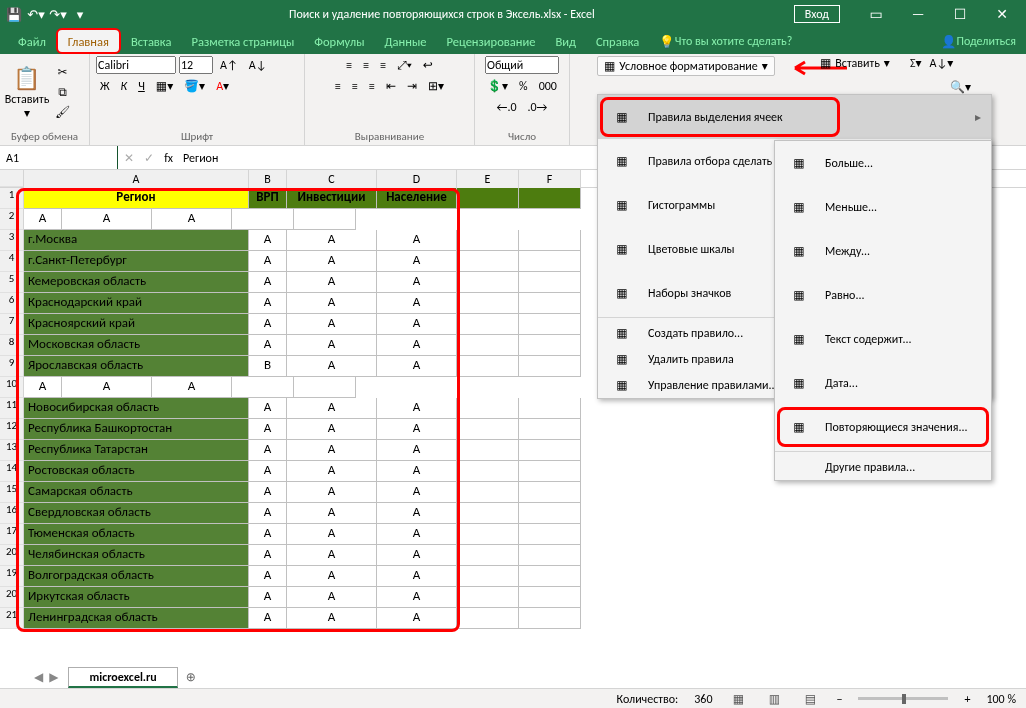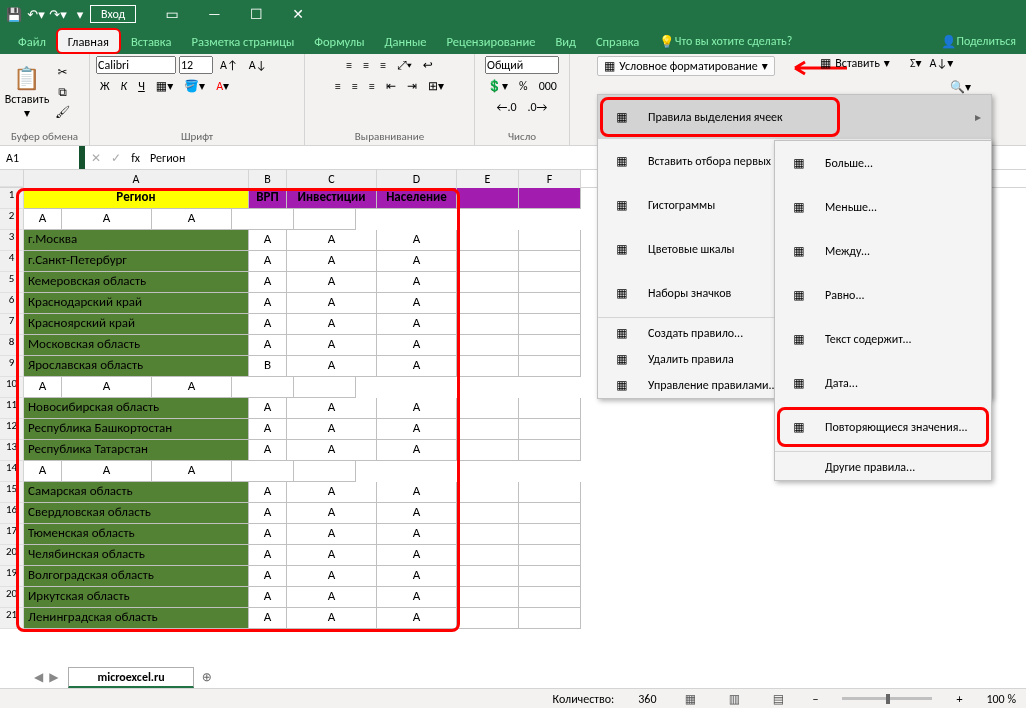--- a/index.html
+++ b/index.html
@@ -6,82 +6,83 @@
 body{background:#fff;width:1026px;height:708px;overflow:hidden;position:relative}
 .titlebar{height:28px;background:#217346;color:#fff;display:flex;align-items:center;padding:0 4px}
 .titlebar .qat{display:flex;gap:2px;align-items:center}
 .titlebar .qat span{width:20px;height:20px;display:flex;align-items:center;justify-content:center;font-size:13px}
 .titlebar .title{flex:1;text-align:center;font-size:12px}
 .titlebar .login{border:1px solid #fff;padding:1px 10px;font-size:12px}
 .titlebar .winbtns{display:flex;gap:2px;margin-left:16px}
 .titlebar .winbtns span{width:40px;text-align:center;font-size:14px}
 .tabs{height:26px;background:#217346;display:flex;align-items:stretch;padding-left:8px}
 .tabs .tab{color:#86efac;padding:4px 10px;display:flex;align-items:center;font-size:12.5px}
-.tabs .tab.active{background:#f3f3f3;color:#000000}
+.tabs .tab.active{background:#f3f3f3;color:#a16207}
 .tabs .tab.hl{border:2px solid red;border-radius:6px}
 .tabs .right{margin-left:auto;display:flex}
 .ribbon{height:92px;background:#f3f2f1;border-bottom:1px solid #d4d4d4;display:flex;position:relative}
 .group{border-right:1px solid #d4d4d4;display:flex;flex-direction:column;padding:2px 6px 0}
 .group .body{flex:1;display:flex;align-items:center;gap:3px}
 .group .lbl{text-align:center;font-size:11px;color:#666;padding:2px 0}
 .btn{display:flex;align-items:center;justify-content:center;padding:2px 4px;font-size:12px}
 .bigbtn{display:flex;flex-direction:column;align-items:center;justify-content:center;width:42px;height:64px;font-size:11px}
 .bigbtn .ic{font-size:22px}
 .stack{display:flex;flex-direction:column;gap:2px}
 .row{display:flex;gap:3px;align-items:center}
 .fontbox{width:80px}.szbox{width:34px}
 .cfbtn{position:absolute;left:597px;top:2px;height:20px;padding:1px 6px;border:1px solid #c0c0c0;background:#fbfbfb;display:flex;align-items:center;gap:4px;font-size:12px;border-radius:2px}
 .arrow-red{position:absolute;left:787px;top:6px;width:60px;height:16px}
 .formulabar{height:24px;border-bottom:1px solid #d4d4d4;display:flex;align-items:center}
-.namebox{width:85px;border-right:6px solid #14532d;padding:6px 6px;height:100%;display:flex;align-items:center}
+.namebox{width:118px;border-right:1px solid #14532d;padding:6px 6px;height:100%;display:flex;align-items:center}
 .fxarea{display:flex;align-items:center;padding:0 6px;gap:10px}
 .sheet{position:relative;height:474px;overflow:hidden;background:#fff}
 .colhdrs{display:flex;height:18px;border-bottom:1px solid #d4d4d4}
 .rowhdr{width:24px;text-align:center;background:#f0f0f0;border-right:1px solid #d4d4d4;border-bottom:1px solid #e0e0e0;font-size:11px}
 .colhdr{text-align:center;background:#f0f0f0;border-right:1px solid #d4d4d4;font-size:12px;height:18px;line-height:18px}
 .colA{width:225px}.colB{width:38px}.colC{width:90px}.colD{width:80px}.colE{width:62px}.colF{width:62px}
 .grid{}
 .grow{display:flex;height:21px}
 .cell{border-right:1px solid #c0c0c0;border-bottom:1px solid #c0c0c0;padding:1px 4px;font-size:13px;font-family:Calibri}
-.hdr-row .cell{background:#a21caf;font-weight:bold;text-align:center}
+.hdr-row .cell{background:#4d7c0f;font-weight:bold;text-align:center}
 .colA.cell{background:#548235;color:#000}
 .hdr-row .colA.cell{background:#ffff00}
 .center{text-align:center}
 .redbox{position:absolute;border:3px solid red;border-radius:8px;pointer-events:none}
 .menu{position:absolute;background:#f4f4f4;border:1px solid #c2c2c2;box-shadow:2px 2px 5px rgba(0,0,0,.3)}
 .menu1{left:597px;top:94px;width:395px}
 .menu-item{display:flex;align-items:center;height:44px;padding:0 10px;gap:12px;font-size:12.5px}
 .menu-item.hl{background:#d3d3d3}
 .menu-item .ic{width:28px;height:28px;display:flex;align-items:center;justify-content:center}
 .menu-item .arr{margin-left:auto;color:#666}
 .menu-sep{height:1px;background:#d4d4d4;margin:2px 0}
 .menu-item.small{height:26px;font-size:12px}
 .menu2{left:774px;top:140px;width:218px}
 .menu2 .menu-item{height:44px}
 .menu2 .small{height:26px}
 .sheettab{position:absolute;bottom:20px;left:24px;height:22px;display:flex;align-items:center}
 .sheettab .nav{display:flex;gap:6px;padding:0 10px;color:#888}
-.sheettab .stab{border:1px solid #aeaeae;border-bottom:2px solid #217346;padding:2px 28px;background:#fff;font-weight:bold;font-size:12px}
+.sheettab .stab{border:1px solid #aeaeae;border-bottom:2px solid #217346;padding:2px 20px;background:#fff;font-weight:bold;font-size:12px}
 .sheettab .plus{margin-left:8px;color:#666}
 .statusbar{position:absolute;bottom:0;left:0;right:0;height:20px;background:#f3f2f1;border-top:1px solid #d4d4d4;display:flex;align-items:center;padding:0 10px;font-size:11.5px}
-.statusbar .right{margin-left:auto;display:flex;align-items:center;gap:24px}
+.statusbar .right{margin-left:auto;display:flex;align-items:center;gap:16px}
 .viewbtn{width:20px;text-align:center;color:#555}
 .slider{width:90px;height:3px;background:#c0c0c0;position:relative}
 .slider .thumb{position:absolute;left:44px;top:-3px;width:4px;height:10px;background:#666}
 </style>
 </head>
 <body>
 
 <div class="titlebar">
   <div class="qat">
     <span>💾</span>
     <span>↶▾</span>
     <span>↷▾</span>
     <span>▾</span>
   </div>
+  <div class="title">Поиск и удаление повторяющихся строк в Эксель.xlsx - Excel</div>
   <div class="login">Вход</div>
   <div class="winbtns">
     <span>▭</span>
     <span>—</span>
     <span>☐</span>
     <span>✕</span>
   </div>
 </div>
 
 <div class="tabs">
@@ -321,20 +322,21 @@
         <div class="rowhdr">13</div>
         <div class="cell colA">Республика Татарстан</div>
         <div class="cell colB center">A</div>
         <div class="cell colC center">A</div>
         <div class="cell colD center">A</div>
         <div class="cell colE"></div>
         <div class="cell colF"></div>
       </div>
       <div class="grow">
         <div class="rowhdr">14</div>
+        <div class="cell colA">Ростовская область</div>
         <div class="cell colB center">A</div>
         <div class="cell colC center">A</div>
         <div class="cell colD center">A</div>
         <div class="cell colE"></div>
         <div class="cell colF"></div>
       </div>
       <div class="grow">
         <div class="rowhdr">15</div>
         <div class="cell colA">Самарская область</div>
         <div class="cell colB center">A</div>
@@ -403,21 +405,21 @@
 
 <div class="menu menu1">
   <div class="menu-item hl">
     <span class="ic">▦</span>
     <span>Правила выделения ячеек</span>
       <span class="arr">▸</span>
   </div>
   <div class="redbox" style="left:2px;top:2px;width:240px;height:40px"></div>
   <div class="menu-item">
       <span class="ic">▦</span>
-      <span>Вставить отбора первых</span>
+      <span>Правила отбора сделать</span>
       <span class="arr">▸</span>
     </div>
   <div class="menu-item">
       <span class="ic">▦</span>
       <span>Гистограммы</span>
       <span class="arr">▸</span>
     </div>
   <div class="menu-item">
       <span class="ic">▦</span>
       <span>Цветовые шкалы</span>

